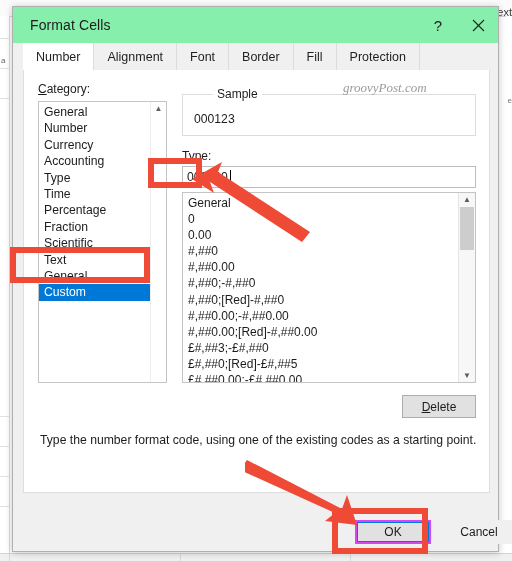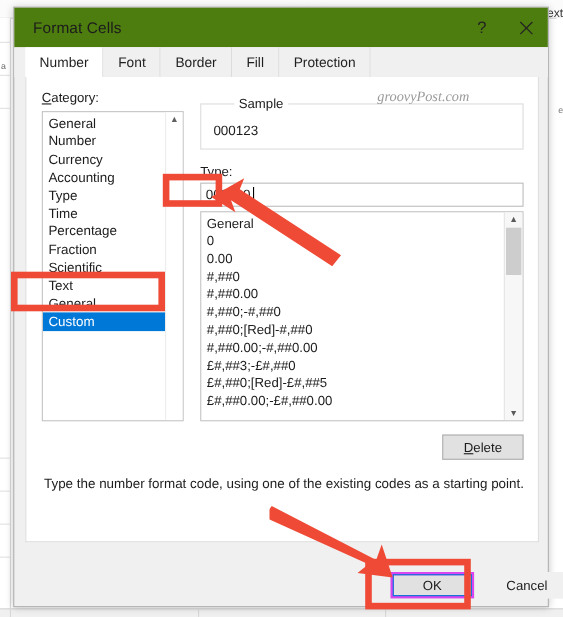--- a/index.html
+++ b/index.html
@@ -132,21 +132,21 @@
     width: 487px;
     height: 546px;
     background: #f0f0f0;
     border: 1px solid #b0b0b0;
     box-shadow: 0 1px 7px rgba(0,0,0,0.22);
     box-sizing: border-box;
   }
 
   .title-bar {
     height: 36px;
-    background: #4d7c0f;
+    background: #86efac;
     position: relative;
     display: flex;
     align-items: center;
   }
   .title-text {
     font-size: 14px;
     color: #1c1c1c;
     margin-left: 17px;
     letter-spacing: 0.1px;
   }
@@ -503,20 +503,21 @@
         <svg width="13" height="13" viewBox="0 0 13 13" aria-hidden="true">
           <line x1="1" y1="1" x2="12" y2="12" stroke="#222" stroke-width="1.1"></line>
           <line x1="12" y1="1" x2="1" y2="12" stroke="#222" stroke-width="1.1"></line>
         </svg>
       </div>
     </div>
   </div>
 
   <div class="tab-strip">
     <div class="tab active">Number</div>
+    <div class="tab">Alignment</div>
     <div class="tab">Font</div>
     <div class="tab">Border</div>
     <div class="tab">Fill</div>
     <div class="tab">Protection</div>
     <div class="tab-filler"></div>
   </div>
 
   <div class="dialog-body">
 
     <div class="field-label" id="category-label"><u>C</u>ategory:</div>
@@ -552,20 +553,21 @@
     <div id="codes-list">
       <div class="codes-items">
         <div class="code-item">General</div>
         <div class="code-item">0</div>
         <div class="code-item">0.00</div>
         <div class="code-item">#,##0</div>
         <div class="code-item">#,##0.00</div>
         <div class="code-item">#,##0;-#,##0</div>
         <div class="code-item">#,##0;[Red]-#,##0</div>
         <div class="code-item">#,##0.00;-#,##0.00</div>
+        <div class="code-item">#,##0.00;[Red]-#,##0.00</div>
         <div class="code-item">£#,##3;-£#,##0</div>
         <div class="code-item">£#,##0;[Red]-£#,##5</div>
         <div class="code-item">£#,##0.00;-£#,##0.00</div>
       </div>
       <div class="codes-scroll">
         <div class="sb-arrow up">▲</div>
         <div class="sb-thumb"></div>
         <div class="sb-arrow down">▼</div>
       </div>
     </div>

